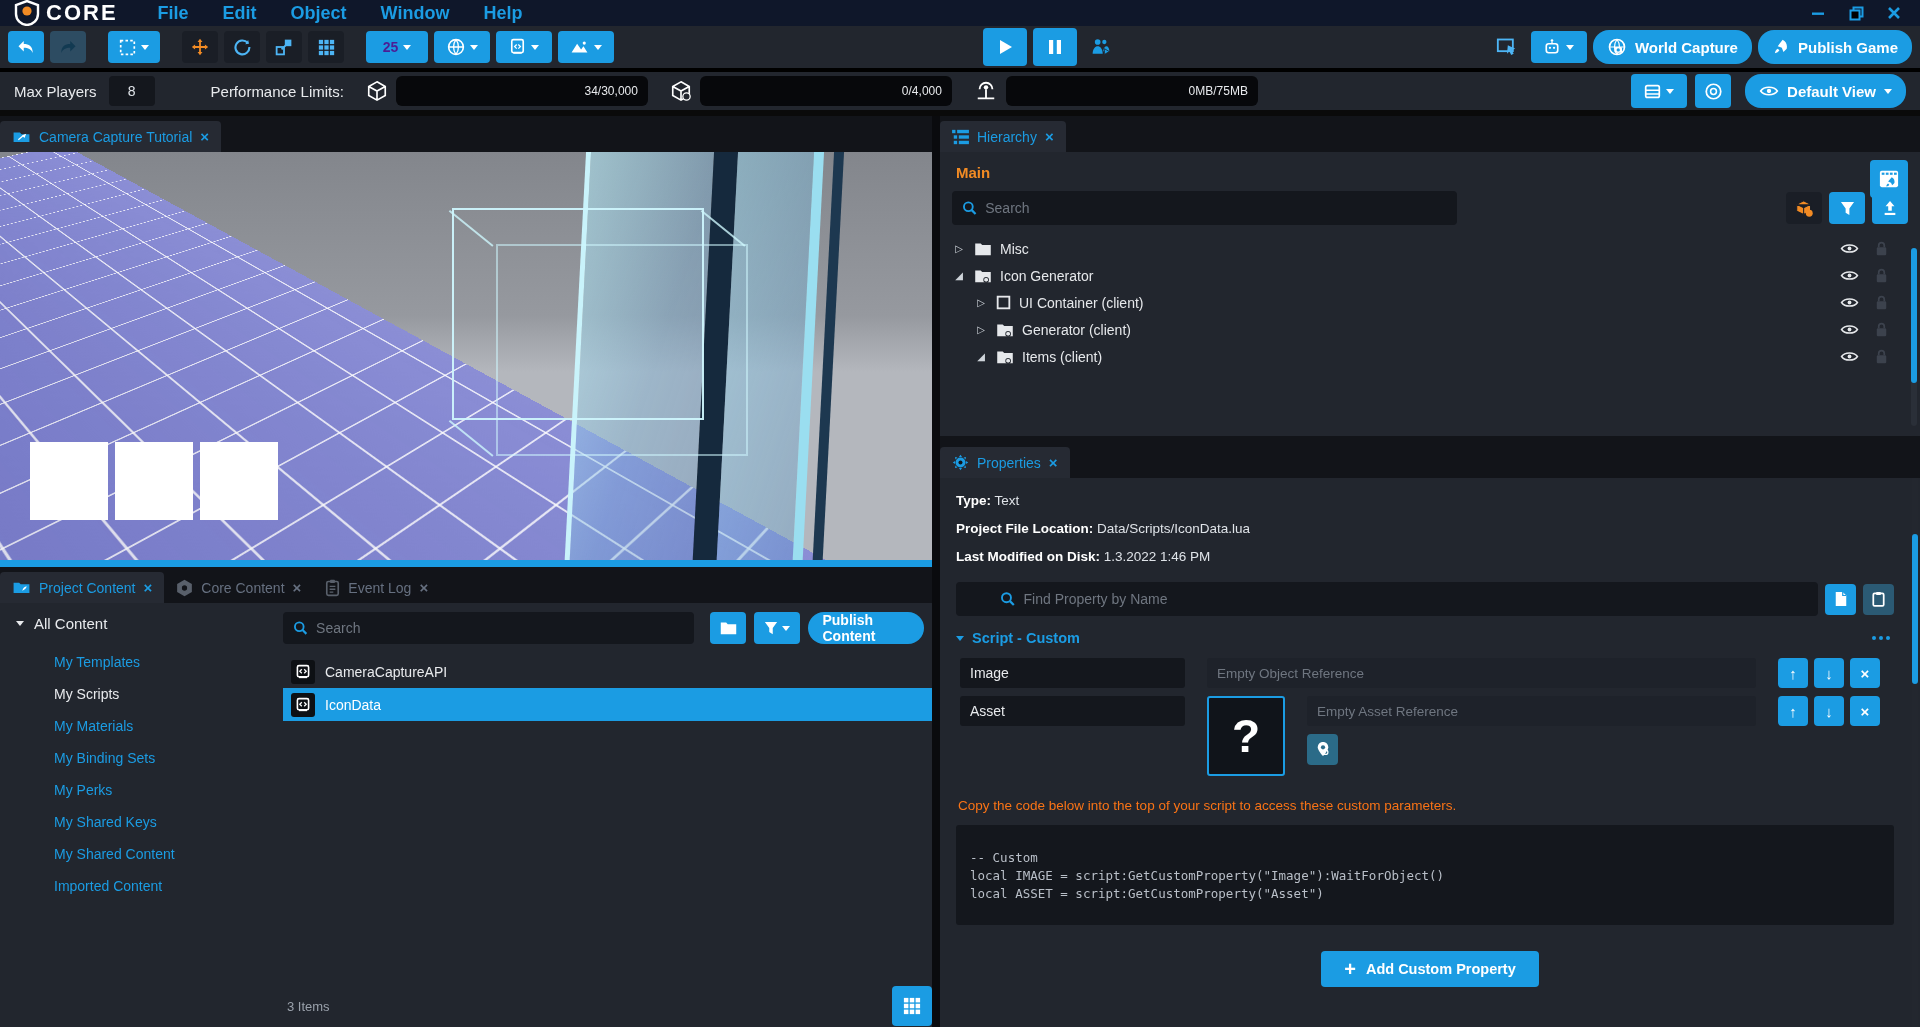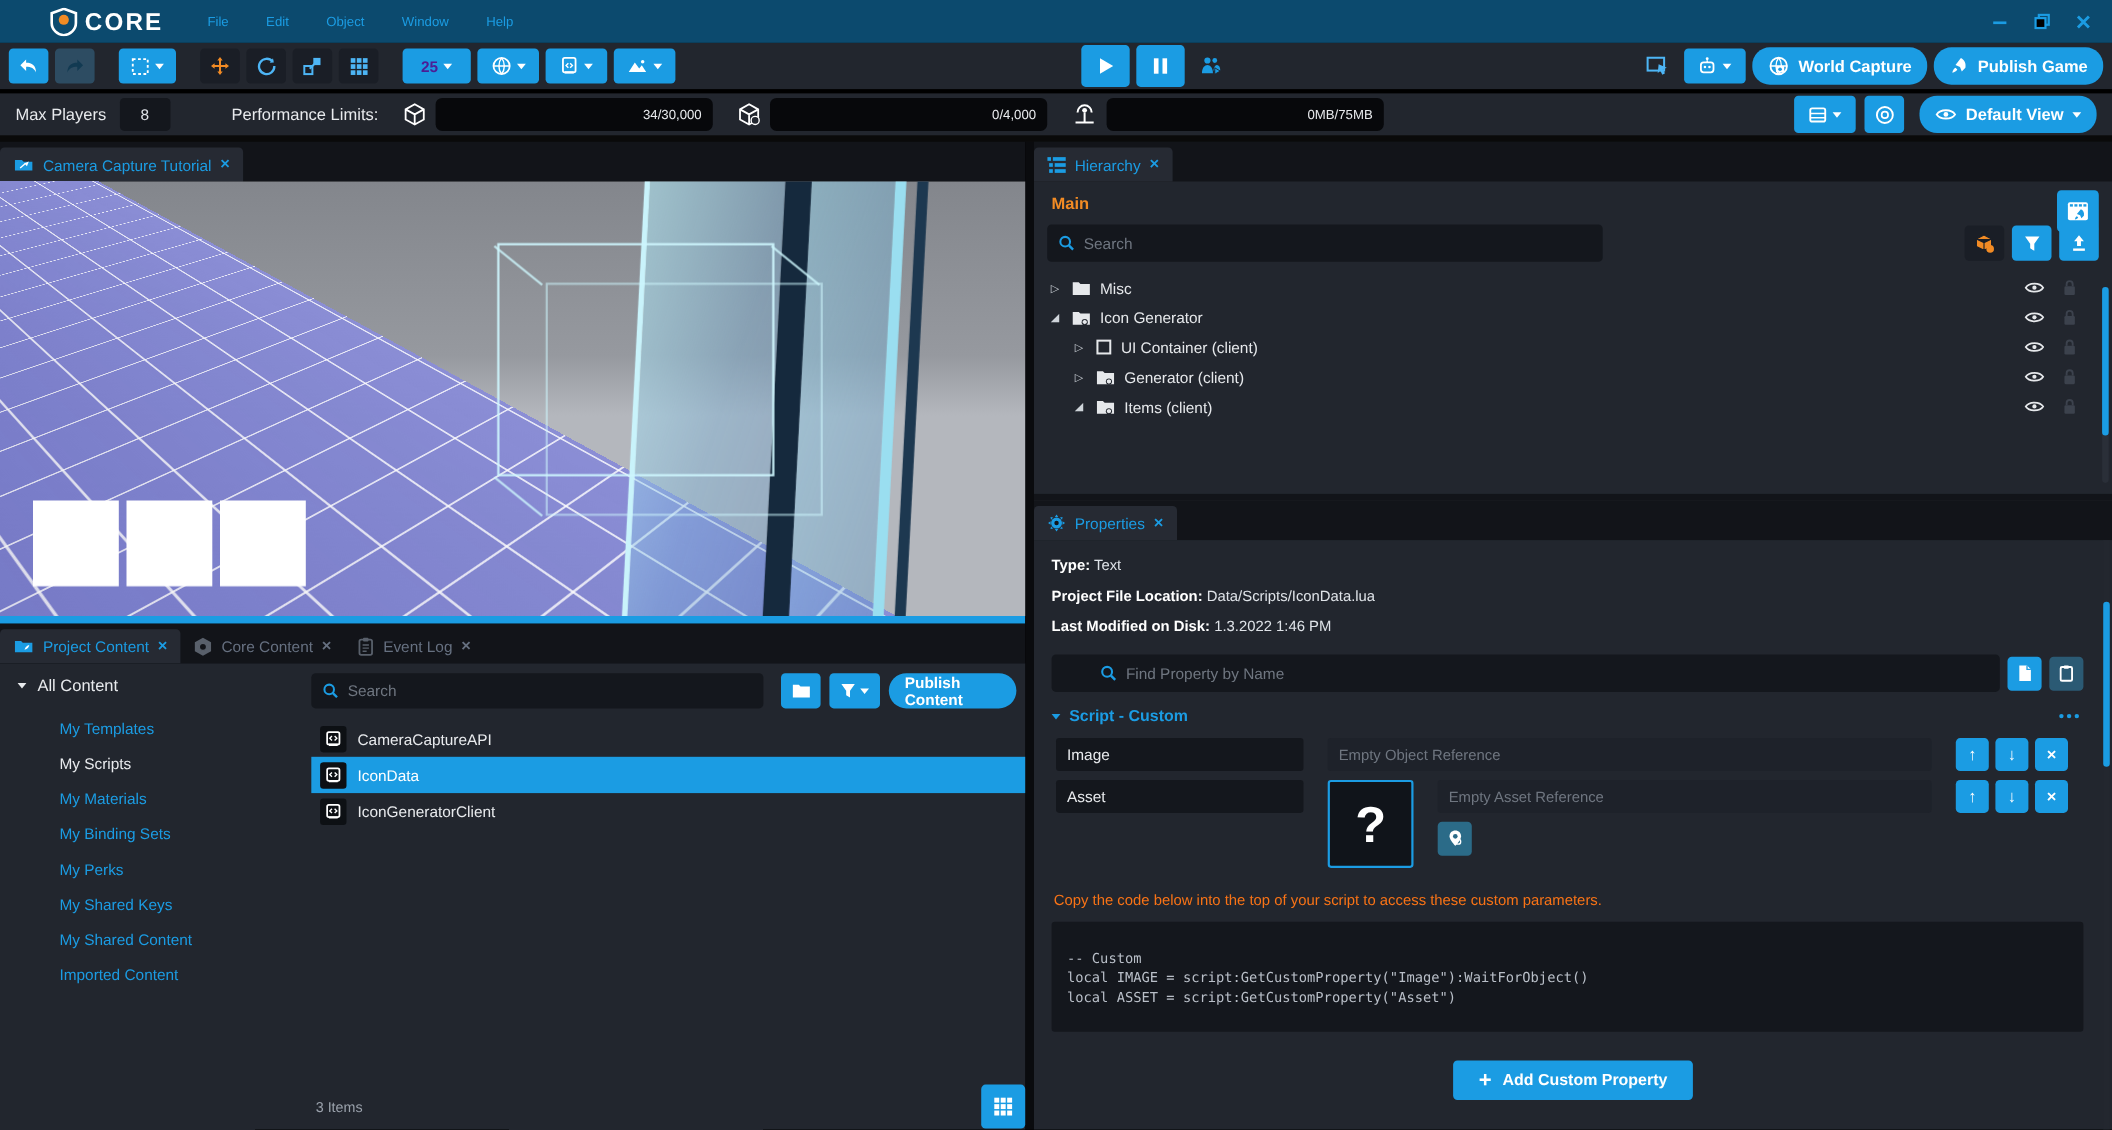--- a/index.html
+++ b/index.html
@@ -1,25 +1,25 @@
 <!DOCTYPE html>
 <html><head>
 <meta charset="utf-8">
 <style>
   * { margin:0; padding:0; box-sizing:border-box; }
   html,body { width:1920px; height:1027px; overflow:hidden; background:#000;
     font-family:"Liberation Sans", sans-serif; color:#e8eaed; }
   .app { width:1920px; height:1027px; display:flex; flex-direction:column; }
 
   
-  .titlebar { height:39px; background:#0c4a6e; display:flex; align-items:center; flex:none;padding-left:31px; }
+  .titlebar { height:26px; background:#0f172a; display:flex; align-items:center; flex:none; }
   .logo { display:flex; align-items:center; gap:6px; padding:0 14px; }
   .wordmark { color:#fff; font-weight:bold; font-size:22px; letter-spacing:2px; }
   .menus { display:flex; gap:34px; margin-left:26px; }
-  .menu { color:#1b9ce3; font-weight:normal; font-size:12px; cursor:default; }
+  .menu { color:#1b9ce3; font-weight:bold; font-size:18px; cursor:default; }
   .wincontrols { margin-left:auto; display:flex; gap:18px; padding-right:16px; align-items:center; }
   .wc { width:20px; height:20px; display:flex; align-items:center; justify-content:center; }
 
   
   .toolbar { height:46px; background:#22262e; border-bottom:4px solid #000;
     display:flex; align-items:center; padding:0 8px; gap:6px; flex:none; }
   .tbtn { height:32px; min-width:36px; border-radius:4px; display:flex; align-items:center;
     justify-content:center; gap:5px; padding:0 6px; cursor:pointer; }
   .tbtn.blue { background:#1b9ce3; }
   .tbtn.dark { background:#1a1e26; }
@@ -533,30 +533,20 @@
             <div class="frow selected">
               <span class="ficon">
                 <svg width="16" height="16" viewBox="0 0 20 20">
                     <rect x="3" y="2" width="14" height="14" rx="2" fill="none" stroke="#fff" stroke-width="2"></rect>
                     <path d="M8.5 6.5 L6 9 L8.5 11.5 M11.5 6.5 L14 9 L11.5 11.5" fill="none" stroke="#fff" stroke-width="1.6"></path>
                     <path d="M5 16.5 H15" stroke="#fff" stroke-width="2.4"></path>
                   </svg>
               </span>
               <span>IconData</span>
             </div>
-            <div class="frow">
-              <span class="ficon">
-                <svg width="16" height="16" viewBox="0 0 20 20">
-                    <rect x="3" y="2" width="14" height="14" rx="2" fill="none" stroke="#fff" stroke-width="2"></rect>
-                    <path d="M8.5 6.5 L6 9 L8.5 11.5 M11.5 6.5 L14 9 L11.5 11.5" fill="none" stroke="#fff" stroke-width="1.6"></path>
-                    <path d="M5 16.5 H15" stroke="#fff" stroke-width="2.4"></path>
-                  </svg>
-              </span>
-              <span>IconGeneratorClient</span>
-            </div>
           </div>
 
           <div class="cfoot">
             <span class="items-count">3 Items</span>
             <div class="gridbtn">
               <svg width="18" height="18" viewBox="0 0 20 20">
                 <g fill="#fff">
                     <rect x="1" y="1" width="5" height="5"></rect>
                     <rect x="7.5" y="1" width="5" height="5"></rect>
                     <rect x="14" y="1" width="5" height="5"></rect>

